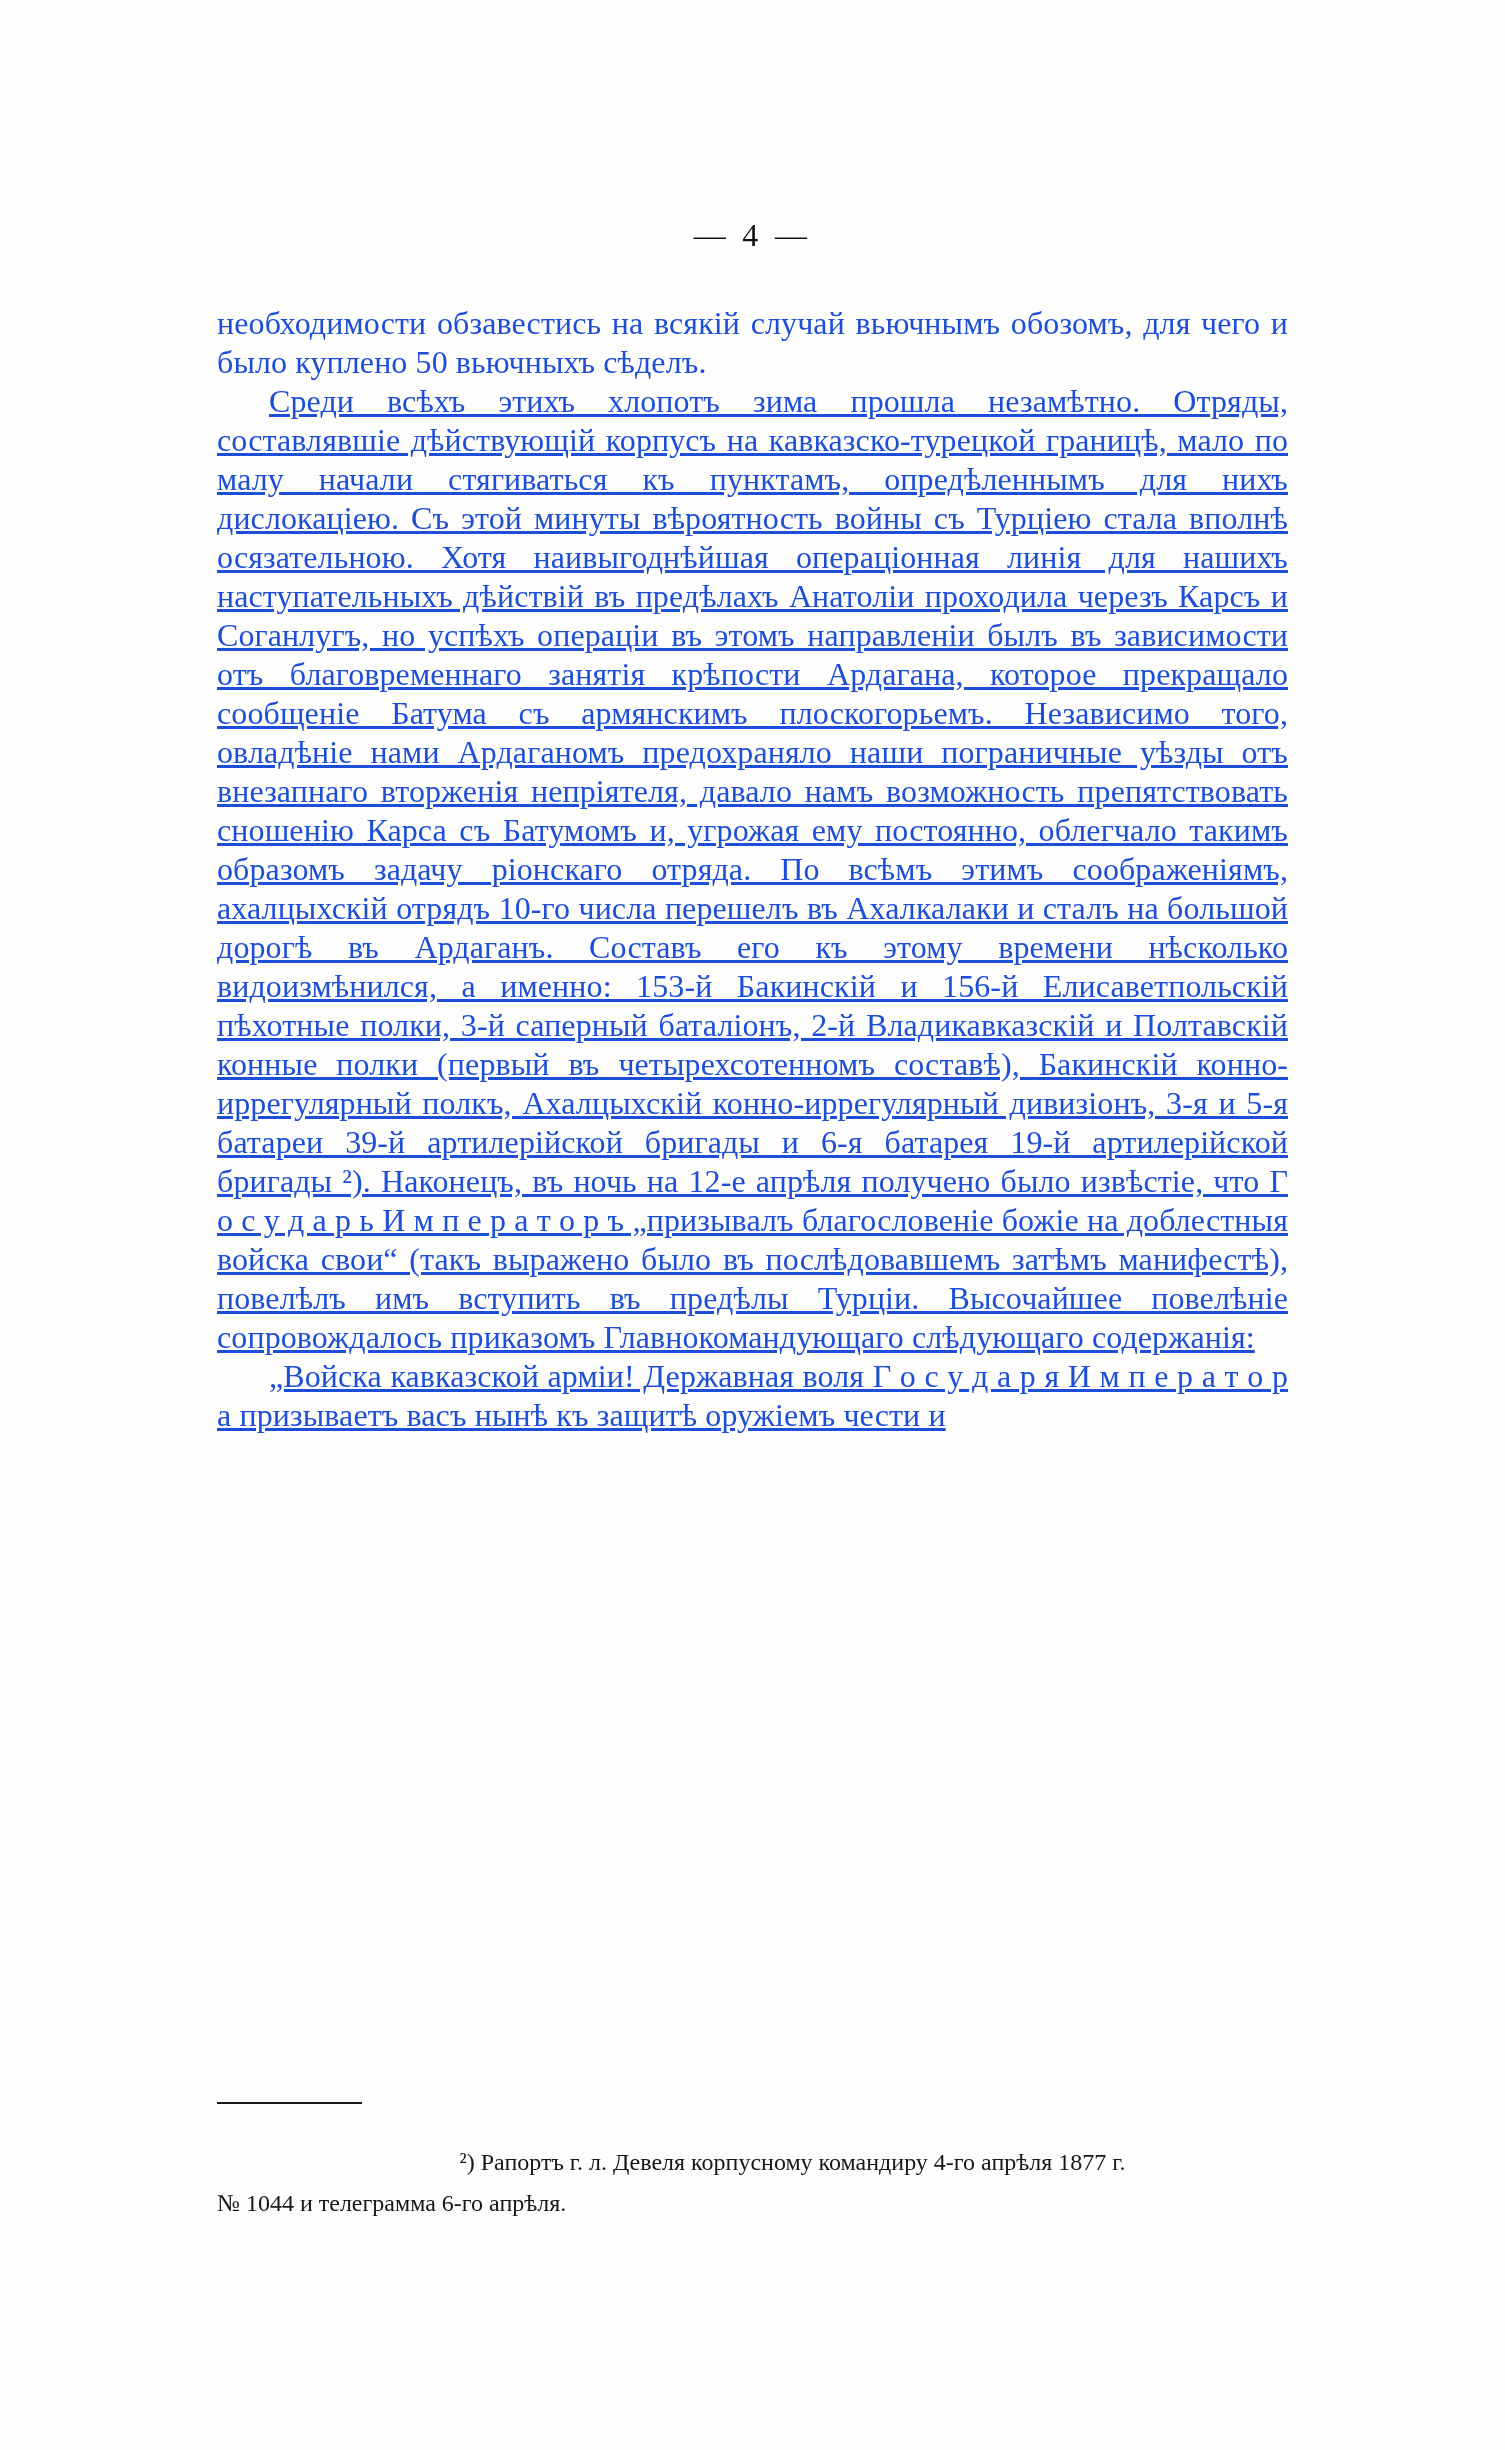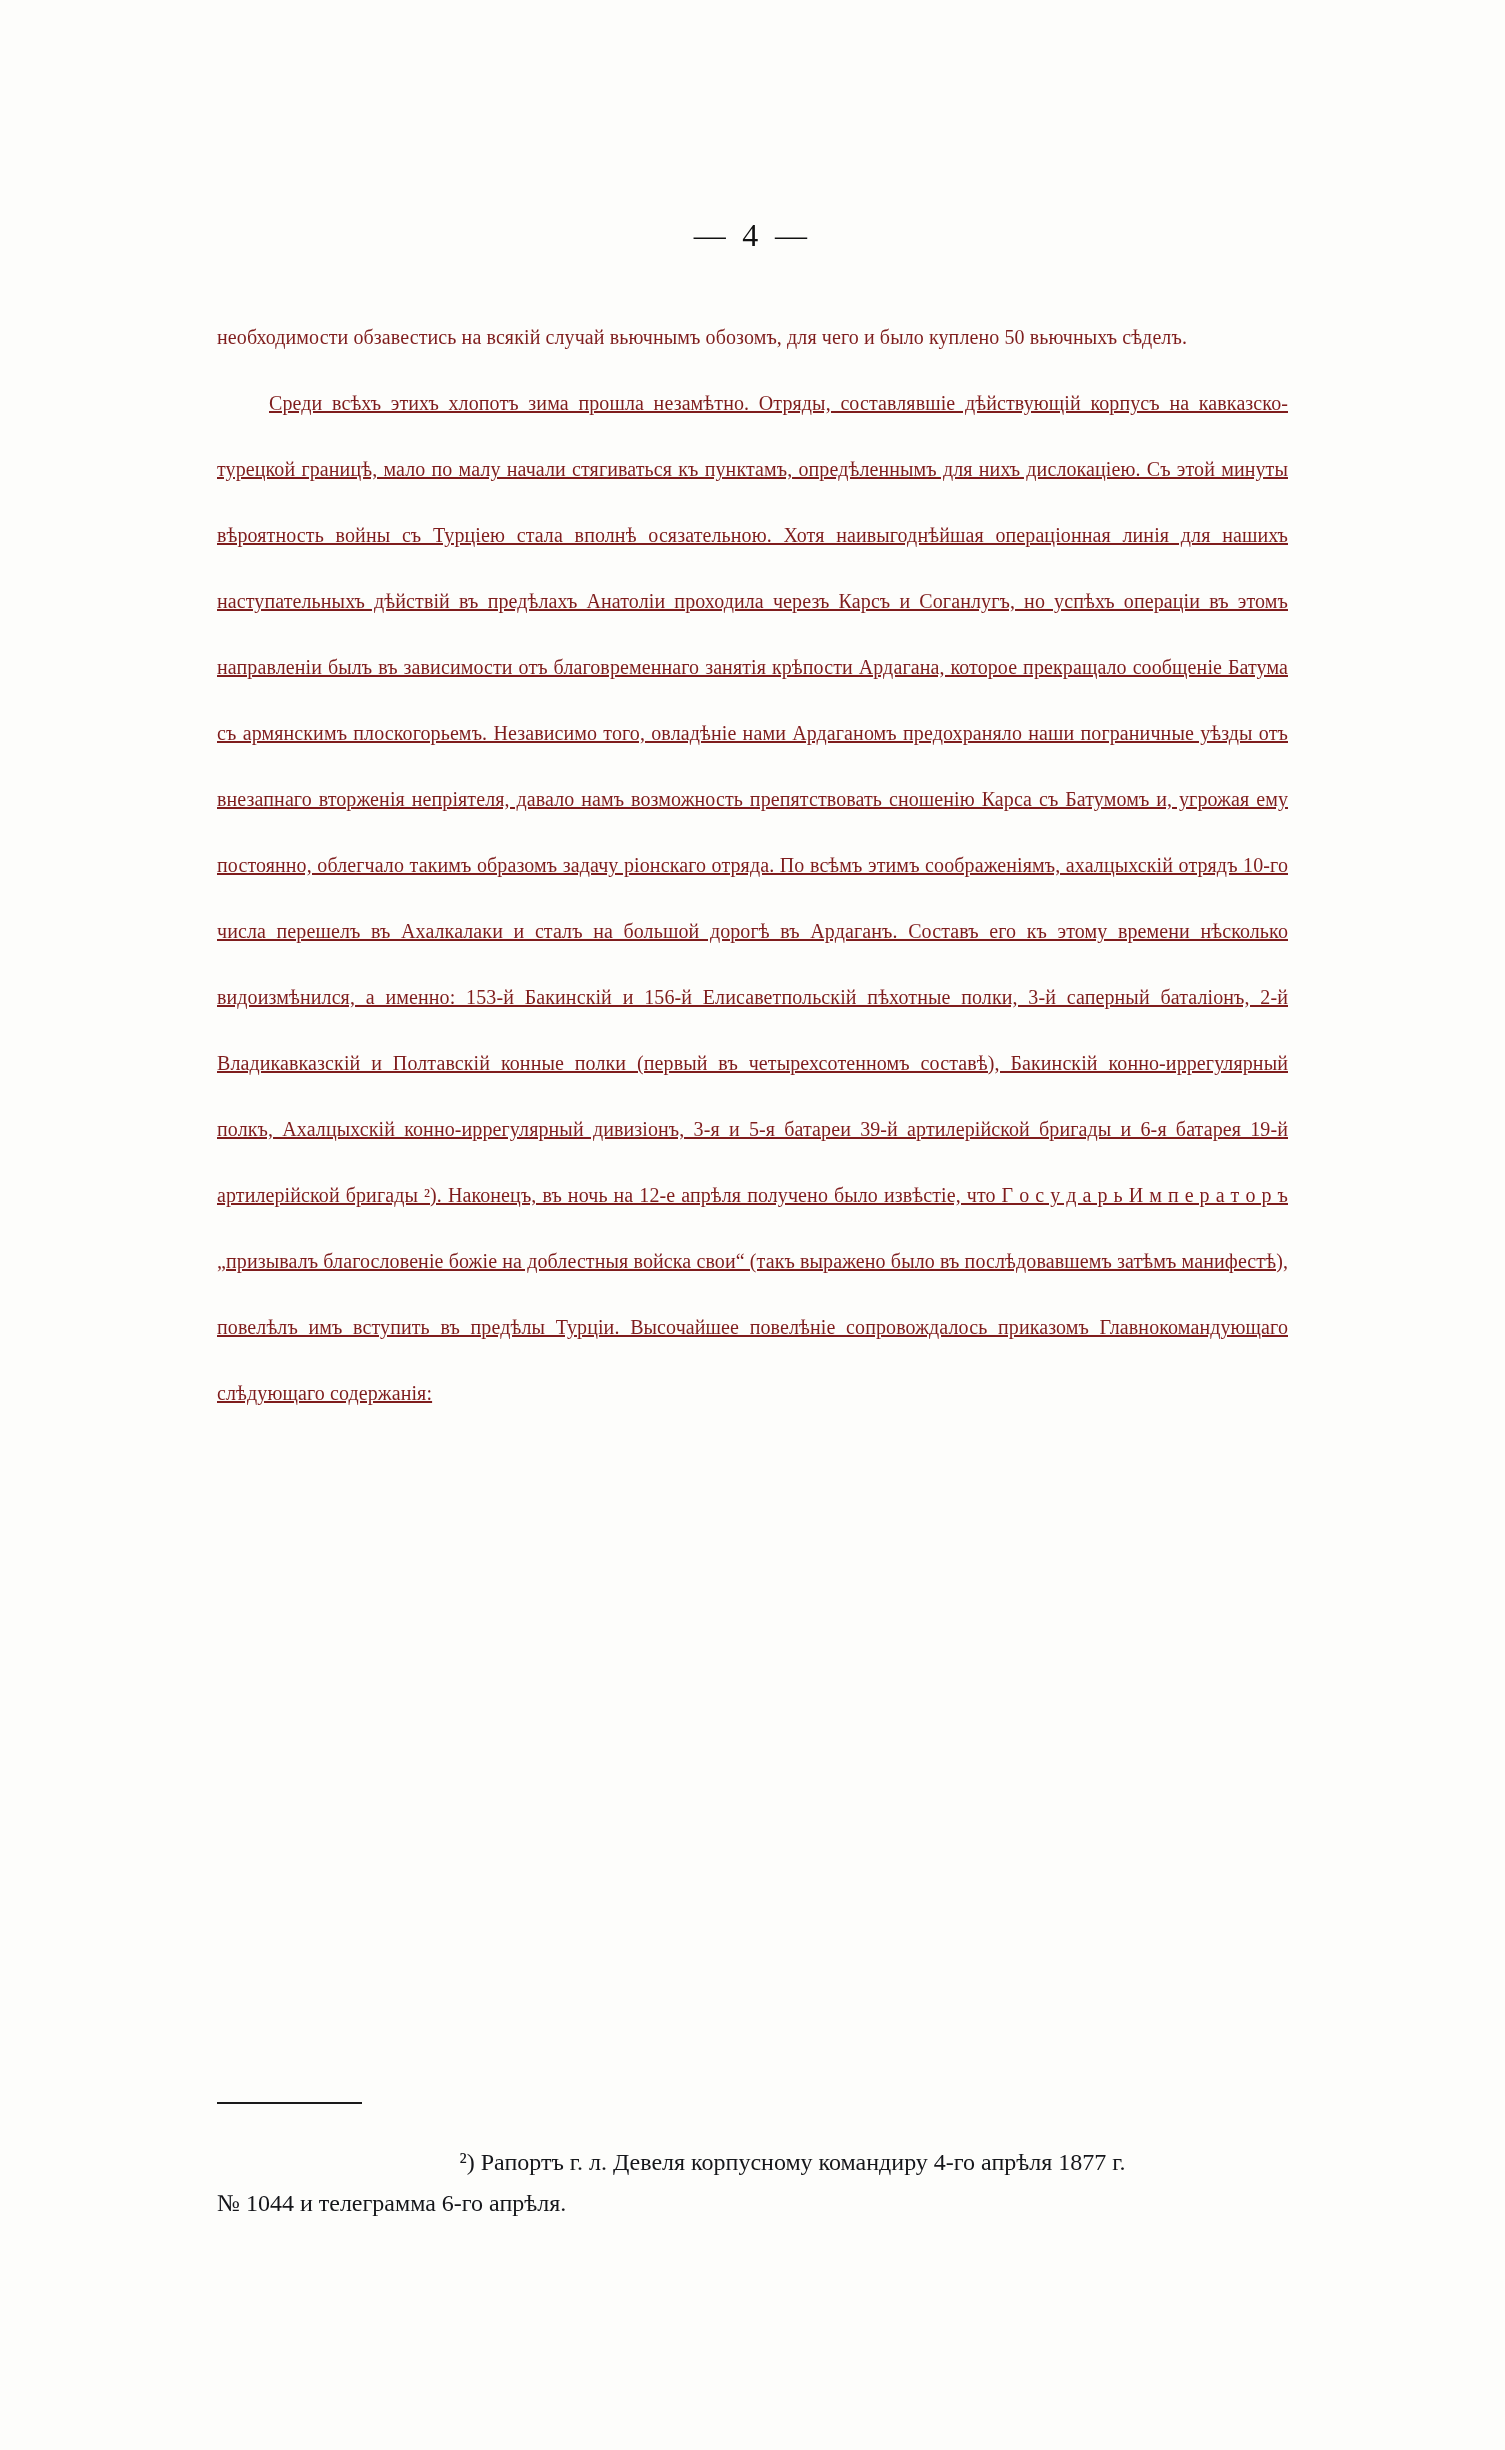--- a/index.html
+++ b/index.html
@@ -28,25 +28,25 @@
     color: #111;
   }
   .body-block {
     position: absolute;
     top: 304px;
     left: 217px;
     width: 1071px;
   }
   p.para {
     margin: 0 0 0 0;
-    font-size: 20px;
-    line-height: 66px;
+    font-size: 32px;
+    line-height: 39px;
     text-align: justify;
     text-justify: inter-word;
-    color: #7f1d1d;
+    color: #1d4ed8;
     letter-spacing: 0.1px;
   }
   p.para.indent {
     text-indent: 52px;
   }
   p.para + p.para {
     margin-top: 0px;
     text-decoration: underline;
   }
   .footnote-rule {
@@ -79,20 +79,21 @@
 </head>
 <body>
 
 <div class="page">
 
   <div class="page-number">— 4 —</div>
 
   <div class="body-block">
     <p class="para">необходимости обзавестись на всякiй случай вьючнымъ обозомъ, для чего и было куплено 50 вьючныхъ сѣделъ.</p>
     <p class="para indent">Среди всѣхъ этихъ хлопотъ зима прошла незамѣтно. Отряды, составлявшiе дѣйствующiй корпусъ на кавказско-турецкой границѣ, мало по малу начали стягиваться къ пунктамъ, опредѣленнымъ для нихъ дислокацiею. Съ этой минуты вѣроятность войны съ Турцiею стала вполнѣ осязательною. Хотя наивыгоднѣйшая операцiонная линiя для нашихъ наступательныхъ дѣйствiй въ предѣлахъ Анатолiи проходила черезъ Карсъ и Соганлугъ, но успѣхъ операцiи въ этомъ направленiи былъ въ зависимости отъ благовременнаго занятiя крѣпости Ардагана, которое прекращало сообщенiе Батума съ армянскимъ плоскогорьемъ. Независимо того, овладѣнiе нами Ардаганомъ предохраняло наши пограничные уѣзды отъ внезапнаго вторженiя непрiятеля, давало намъ возможность препятствовать сношенiю Карса съ Батумомъ и, угрожая ему постоянно, облегчало такимъ образомъ задачу рiонскаго отряда. По всѣмъ этимъ соображенiямъ, ахалцыхскiй отрядъ 10-го числа перешелъ въ Ахалкалаки и сталъ на большой дорогѣ въ Ардаганъ. Составъ его къ этому времени нѣсколько видоизмѣнился, а именно: 153-й Бакинскiй и 156-й Елисаветпольскiй пѣхотные полки, 3-й саперный баталiонъ, 2-й Владикавказскiй и Полтавскiй конные полки (первый въ четырехсотенномъ составѣ), Бакинскiй конно-иррегулярный полкъ, Ахалцыхскiй конно-иррегулярный дивизiонъ, 3-я и 5-я батареи 39-й артилерiйской бригады и 6-я батарея 19-й артилерiйской бригады ²). Наконецъ, въ ночь на 12-е апрѣля получено было извѣстiе, что Г о с у д а р ь  И м п е р а т о р ъ „призывалъ благословенiе божiе на доблестныя войска свои“ (такъ выражено было въ послѣдовавшемъ затѣмъ манифестѣ), повелѣлъ имъ вступить въ предѣлы Турцiи. Высочайшее повелѣнiе сопровождалось приказомъ Главнокомандующаго слѣдующаго содержанiя:</p>
+    <p class="para indent">„Войска кавказской армiи! Державная воля Г о с у д а р я  И м п е р а т о р а  призываетъ васъ нынѣ къ защитѣ оружiемъ чести и</p>
   </div>
 
   <div class="footnote-rule"></div>
 
   <div class="footnote">
     <span class="fn-first">²) Рапортъ г. л. Девеля корпусному командиру 4-го апрѣля 1877 г.</span>
     <span class="fn-second">№ 1044 и телеграмма 6-го апрѣля.</span>
   </div>
 
 </div>

